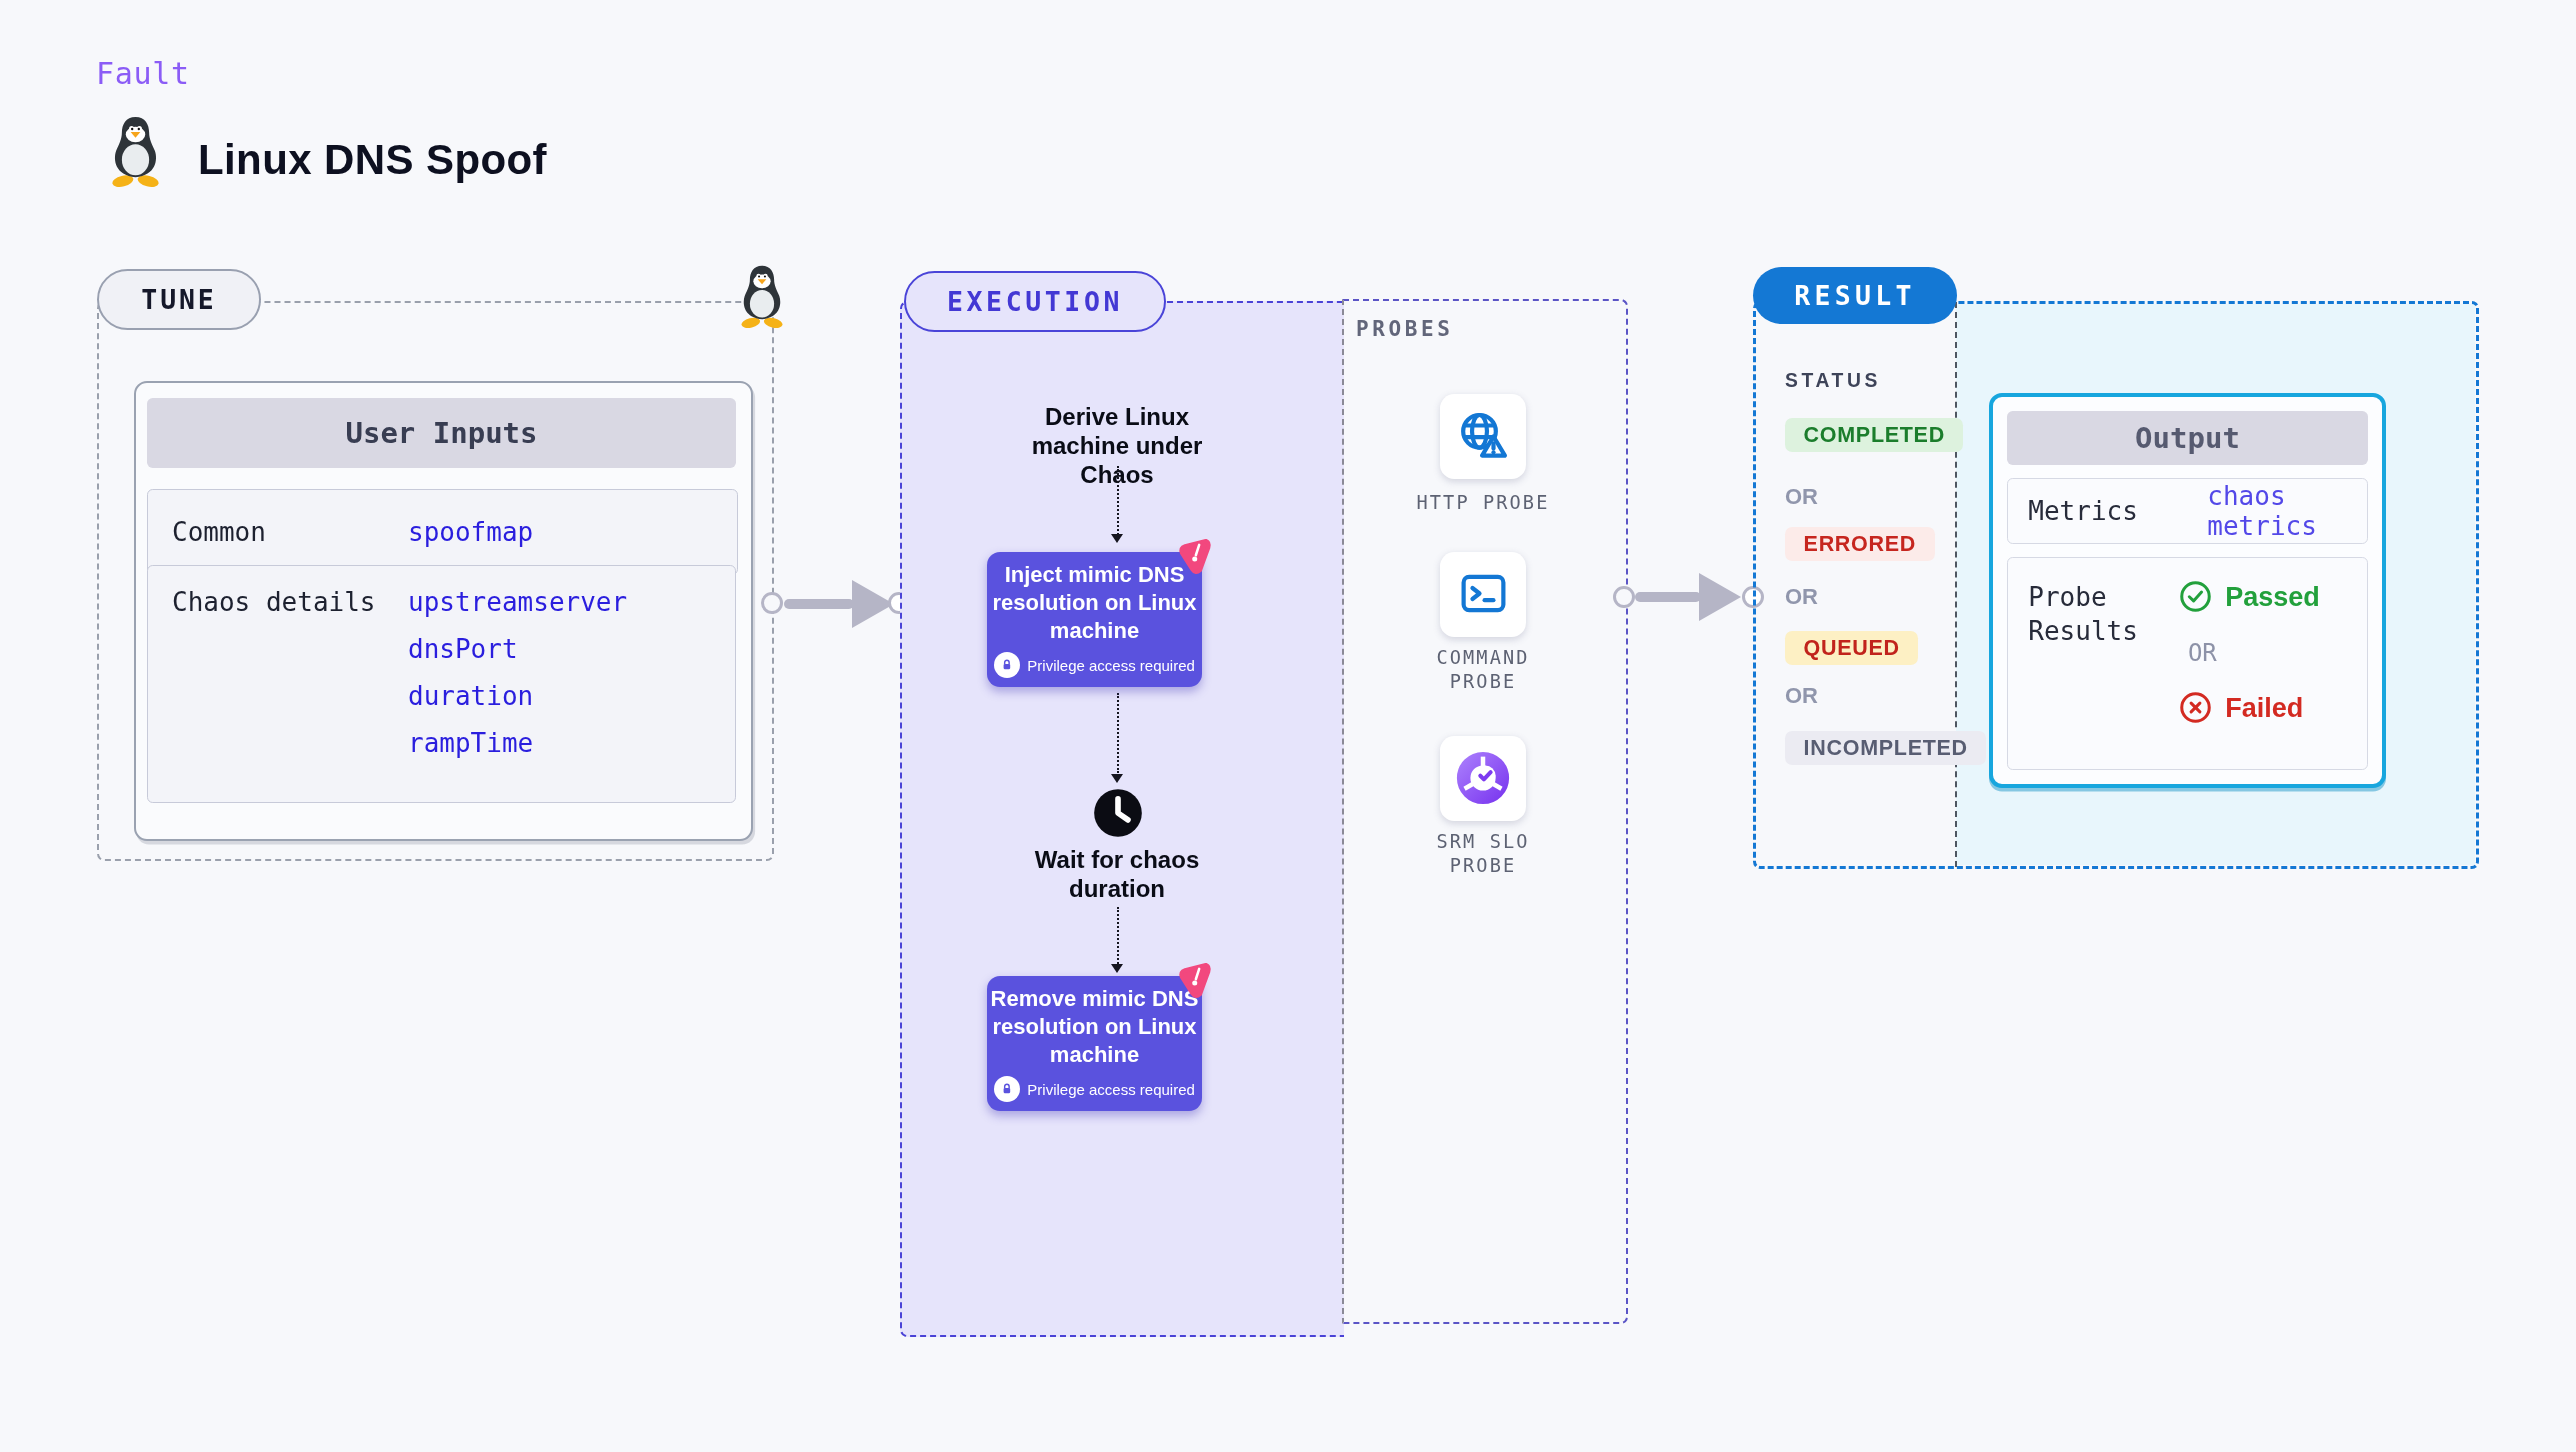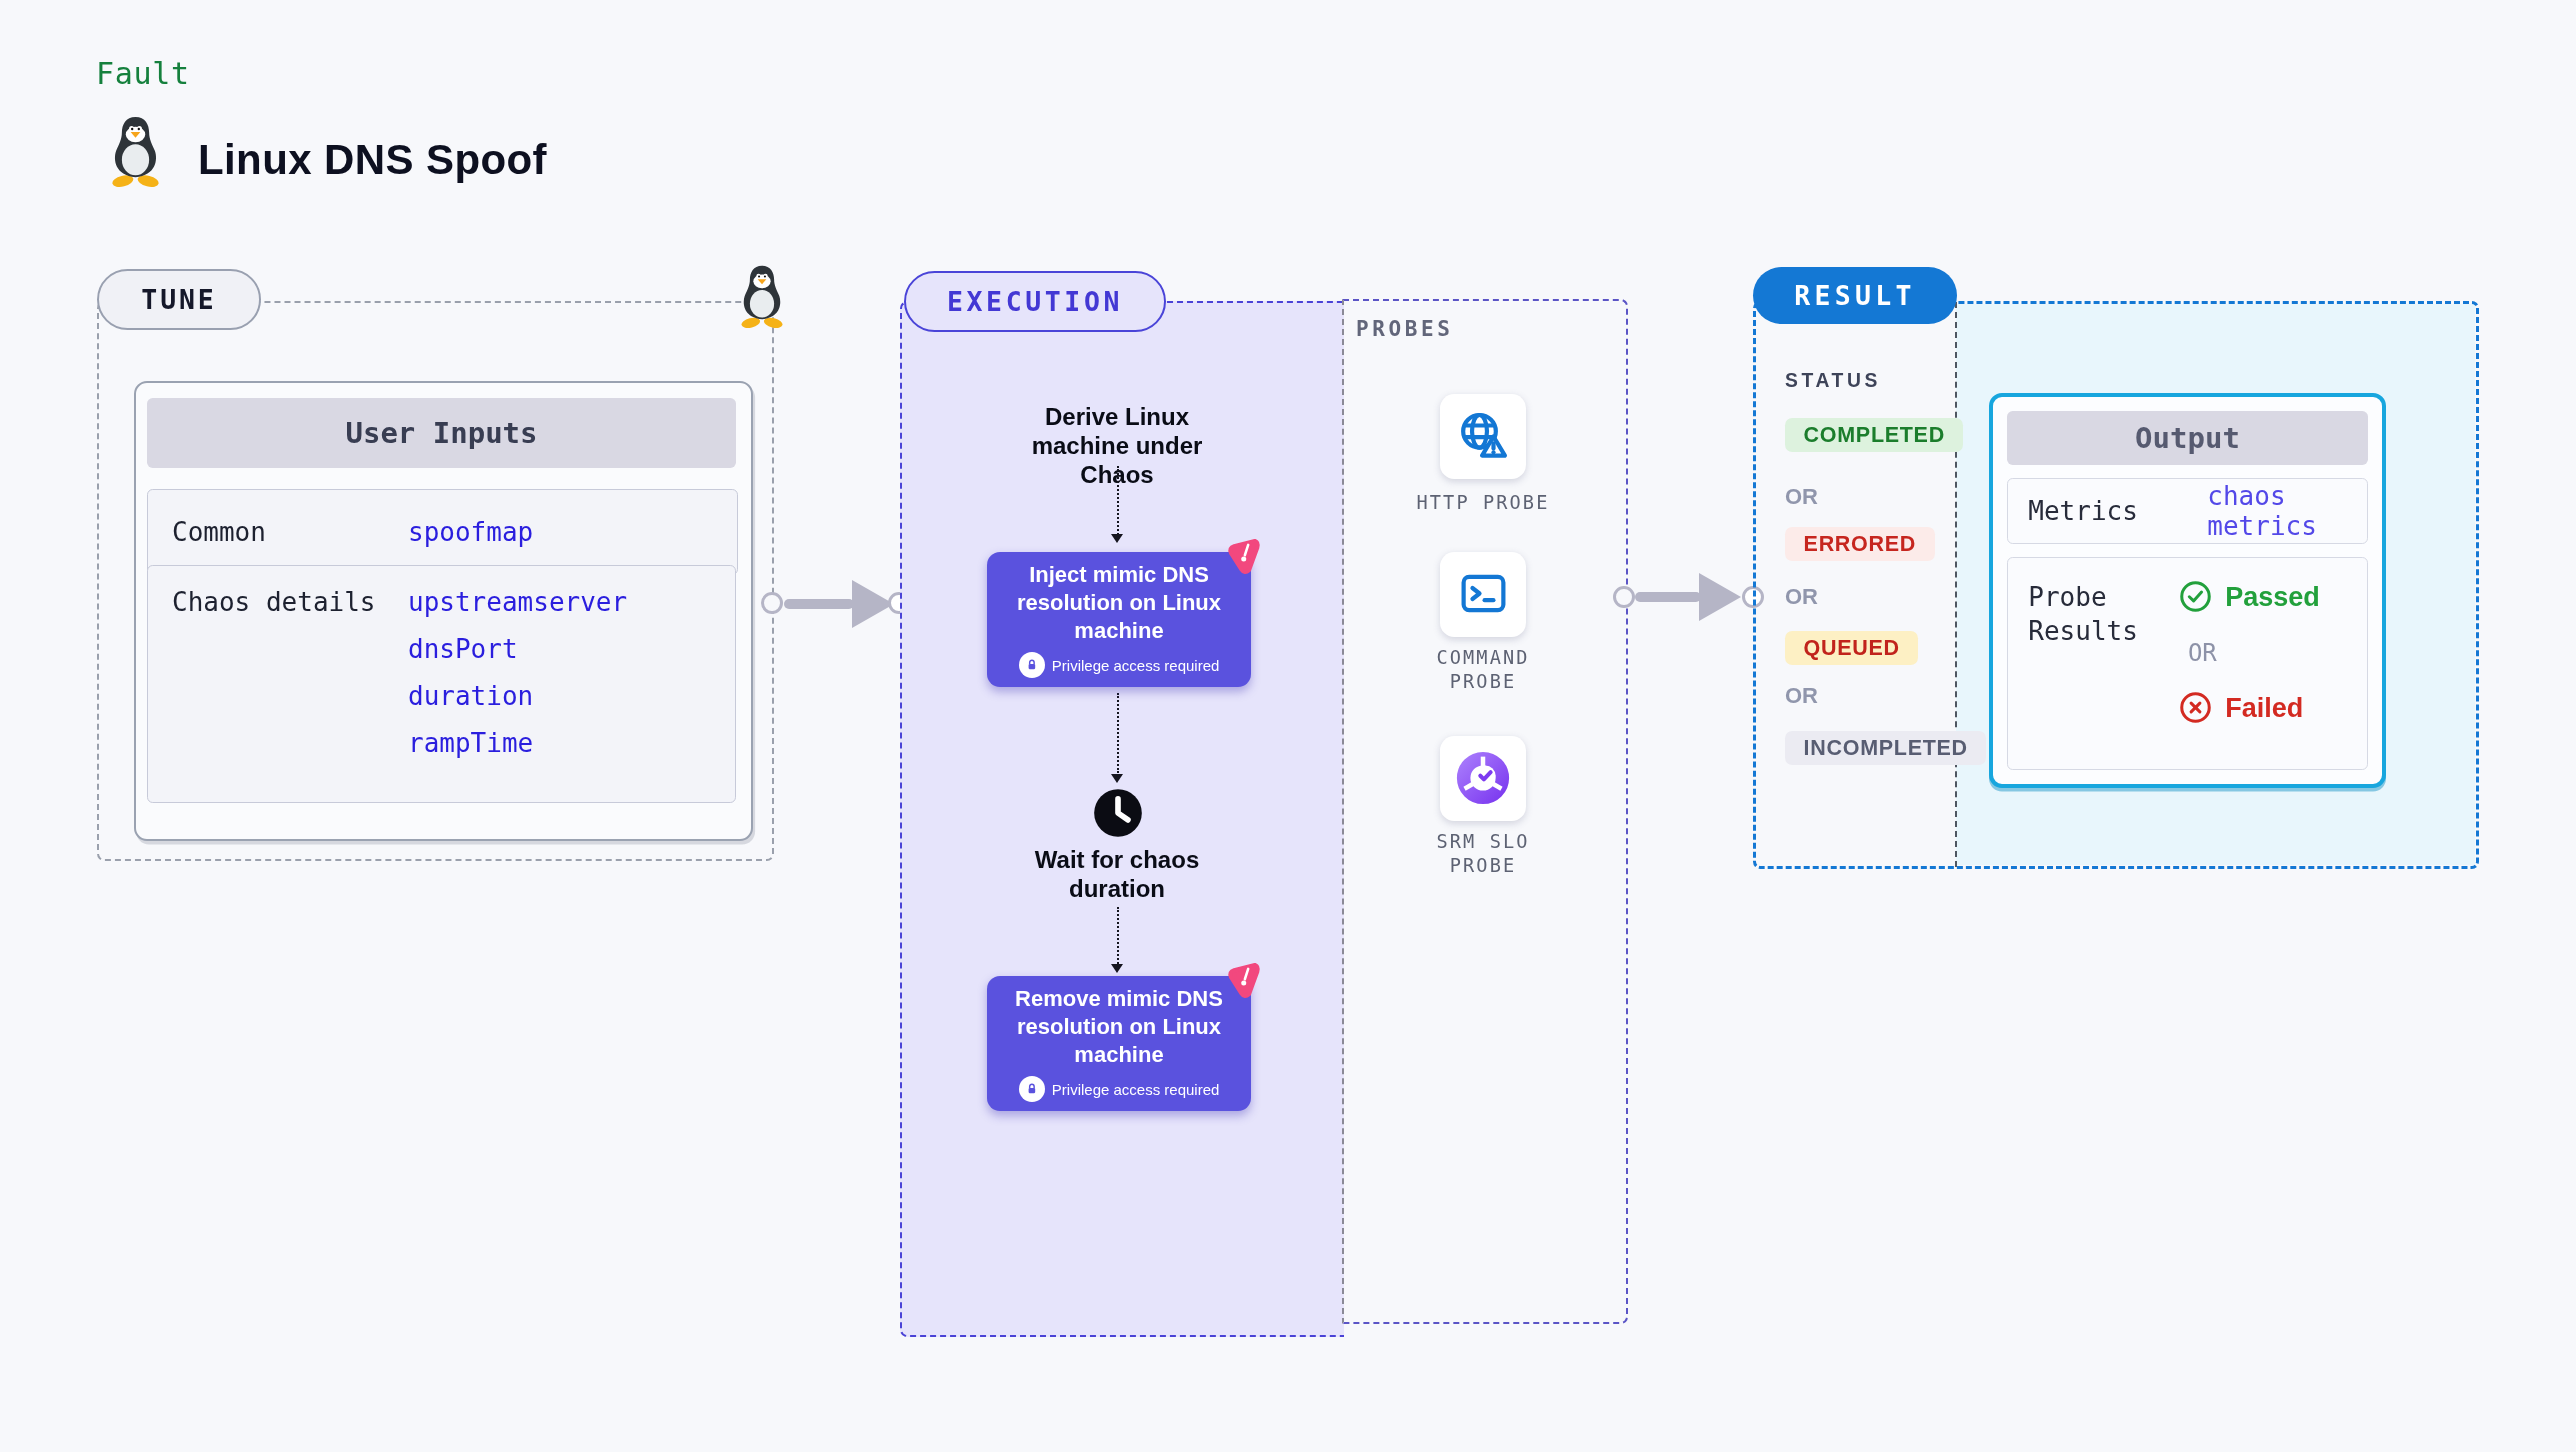--- a/index.html
+++ b/index.html
@@ -7,21 +7,21 @@
     width:2576px;height:1452px;
     background:#f7f8fb;
     font-family:"Liberation Sans", sans-serif;
     position:relative;
     overflow:hidden;
   }
   .abs{position:absolute;}
   .mono{font-family:"DejaVu Sans Mono","Liberation Mono",monospace;}
 
   
-  .kicker{left:96px;top:56px;font-size:30px;color:#15803d;letter-spacing:0.7px;}
+  .kicker{left:96px;top:56px;font-size:30px;color:#8b5cf6;letter-spacing:0.7px;}
   .page-title{left:198px;top:128px;font-size:42px;font-weight:bold;color:#0d1020;letter-spacing:0.4px;margin-top:8px;}
   .tux-lg{left:106px;top:115px;width:59px;height:72px;}
   .tux-sm{left:736px;top:264px;width:52px;height:64px;z-index:6;}
 
   
   .pill{z-index:5;display:flex;align-items:center;justify-content:center;border-radius:31.5px;font-weight:bold;}
   .pill-tune{left:97px;top:269px;width:160px;height:57px;background:#f0f1f6;border:2.9px solid #99a0b0;color:#15182a;font-size:26.5px;letter-spacing:2.9px;}
   .pill-exec{left:904px;top:271px;width:258px;height:57px;background:#e6e4fb;border:2.9px solid #4a44d8;color:#4338d4;font-size:26.5px;letter-spacing:3.6px;}
   .pill-result{left:1753px;top:267px;width:204px;height:57px;background:#1478d4;border:none;color:#ffffff;font-size:26.5px;letter-spacing:4.3px;}
 
@@ -42,21 +42,21 @@
   .conn-ring.solid{background:#ffffff;}
 
   
   .exec-box{left:900px;top:301px;width:442px;height:1032px;background:#e6e4fb;border:2.9px dashed #4a42d6;border-right:none;border-radius:7.2px 0 0 7.2px;}
   .probes-box{left:1342px;top:299px;width:282px;height:1021px;border:2.1px dashed #5b55c6;border-left:2.1px dashed #8a8a96;border-radius:0 7.2px 7.2px 0;}
   .node-text{font-weight:bold;color:#0a0c16;text-align:center;font-size:24px;line-height:29px;}
   .start-node{left:999px;top:402px;width:236px;}
   .wait-node{left:1024px;top:845px;width:186px;}
   .dotline{width:0;border-left:2.1px dotted #15151f;}
   .dot-arrow{width:0;height:0;border-left:6.4px solid transparent;border-right:6.4px solid transparent;border-top:9.3px solid #15151f;}
-  .step-card{left:987px;width:264px;height:135px;background:#5a52de;border-radius:13px;box-shadow:0 4.3px 10px rgba(60,50,180,.35);display:flex;flex-direction:column;align-items:center;justify-content:center;z-index:3;}
+  .step-card{left:987px;width:215px;height:135px;background:#5a52de;border-radius:13px;box-shadow:0 4.3px 10px rgba(60,50,180,.35);display:flex;flex-direction:column;align-items:center;justify-content:center;z-index:3;}
   .step-card .title{color:#ffffff;font-weight:bold;font-size:22px;line-height:28px;text-align:center;width:229px;}
   .priv{display:flex;align-items:center;gap:7.2px;margin-top:7.2px;}
   .priv-text{color:#ffffff;font-size:15px;}
   .lock-circle{width:26px;height:26px;border-radius:50%;background:#ffffff;display:flex;align-items:center;justify-content:center;}
   .litmus-badge{position:absolute;top:-15.8px;right:-11.5px;width:40px;height:40px;}
   .clock{left:1092px;top:787px;width:52px;height:52px;}
 
   
   .probes-label{left:1356px;top:317px;font-size:21px;font-weight:bold;letter-spacing:3.6px;color:#62667a;}
   .probe-tile{left:1440px;width:86px;height:85px;background:#ffffff;border-radius:14.3px;box-shadow:0 2.9px 7.2px rgba(90,95,130,.22);display:flex;align-items:center;justify-content:center;}

